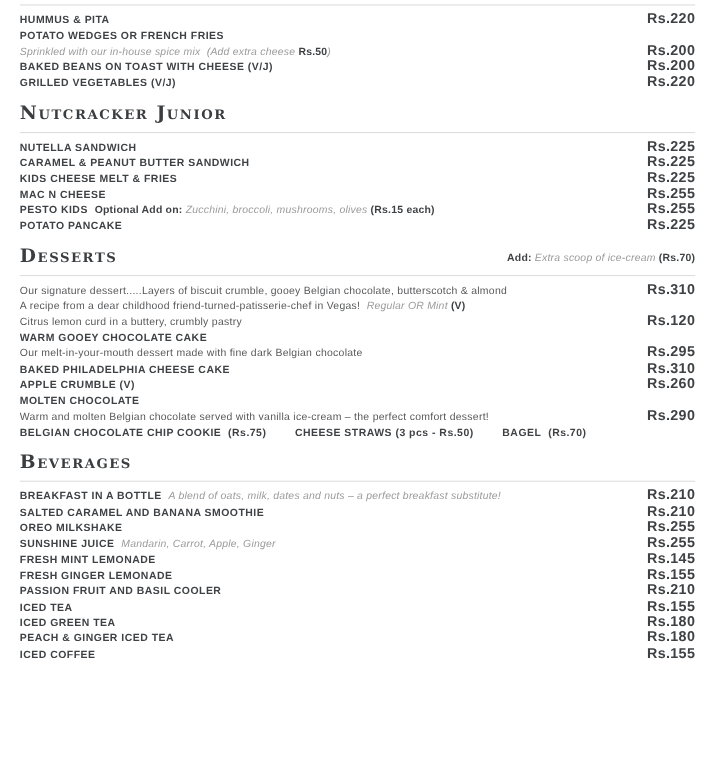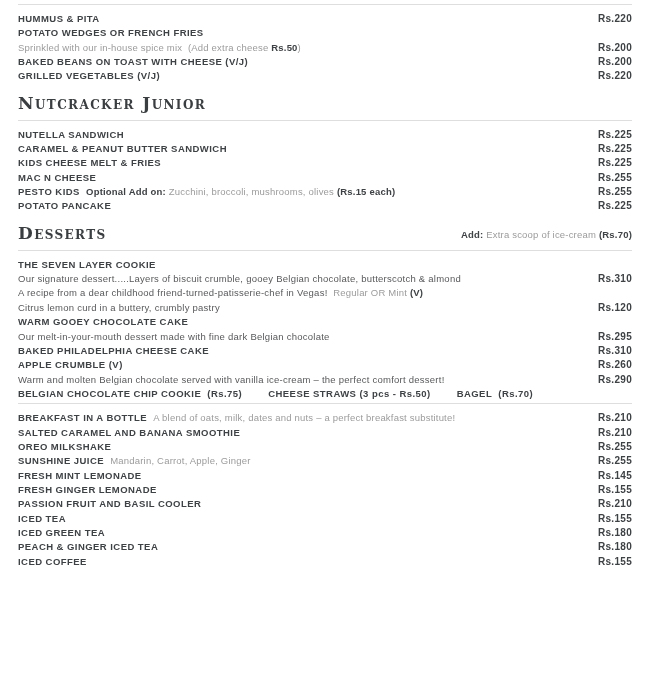--- a/index.html
+++ b/index.html
@@ -26,28 +26,28 @@
     color: #3b3e40;
   }
   .sec-note { line-height: 12px; padding-bottom: 1px; text-align: right; }
   hr.rule {
     border: 0; border-top: 1px solid #dedede;
     margin: 0 0 6px 0;
   }
   .row { display: flex; align-items: baseline; line-height: 12.35px; }
   .row-left { flex: 1; min-width: 0; white-space: nowrap; overflow: hidden; }
   .row-price {
-    font-weight: 700; font-size: 10px; color: #3f4245;
+    font-weight: 700; font-size: 13px; color: #3f4245;
     letter-spacing: 0.3px; margin-left: 8px; flex-shrink: 0;
   }
   .seg { font-size: 9.5px; }
   .s-name   { font-weight: 700; color: #3f4245; letter-spacing: 0.45px; }
   .s-bold   { font-weight: 700; color: #3f4245; letter-spacing: 0.2px; }
   .s-boldlabel { font-weight: 700; color: #3f4245; letter-spacing: 0.2px; }
-  .s-italic { color: #9b9b9b; letter-spacing: 0.2px; }
+  .s-italic { font-style: italic; color: #9b9b9b; letter-spacing: 0.2px; }
   .s-plain  { color: #58595b; letter-spacing: 0.25px; }
   .subheader-row {
     font-family: "DejaVu Serif", "Liberation Serif", serif;
     font-weight: 700; font-size: 12px; letter-spacing: 2.2px;
     color: #3f4245; line-height: 15px; padding: 5px 0 3px 0;
   }
   .seg.gap { margin-right: 26px; }
 </style>
 </head>
 <body>
@@ -106,23 +106,20 @@
           <div class="row-price">Rs.225</div>
         </div>
       </section>
       <section class="menu-section">
         <div class="sec-head">
           <h2 class="sec-title">Desserts</h2>
           <div class="sec-note"><span class="seg s-boldlabel">Add: </span><span class="seg s-italic">Extra scoop of ice-cream </span><span class="seg s-bold">(Rs.70)</span></div>
         </div>
         <hr class="rule">
         <div class="row">
-          <div class="row-left"><span class="seg s-name">THE SEVEN LAYER COOKIE</span></div>
-        </div>
-        <div class="row">
           <div class="row-left"><span class="seg s-plain">Our signature dessert.....Layers of biscuit crumble, gooey Belgian chocolate, butterscotch &amp; almond</span></div>
           <div class="row-price">Rs.310</div>
         </div>
         <div class="row">
           <div class="row-left"><span class="seg s-plain">A recipe from a dear childhood friend-turned-patisserie-chef in Vegas!&nbsp; </span><span class="seg s-italic">Regular OR Mint </span><span class="seg s-bold">(V)</span></div>
         </div>
         <div class="row">
           <div class="row-left"><span class="seg s-plain">Citrus lemon curd in a buttery, crumbly pastry</span></div>
           <div class="row-price">Rs.120</div>
         </div>
@@ -135,28 +132,34 @@
         </div>
         <div class="row">
           <div class="row-left"><span class="seg s-name">BAKED PHILADELPHIA CHEESE CAKE</span></div>
           <div class="row-price">Rs.310</div>
         </div>
         <div class="row">
           <div class="row-left"><span class="seg s-name">APPLE CRUMBLE (V)</span></div>
           <div class="row-price">Rs.260</div>
         </div>
         <div class="row">
+          <div class="row-left"><span class="seg s-name">MOLTEN CHOCOLATE</span></div>
+        </div>
+        <div class="row">
           <div class="row-left"><span class="seg s-plain">Warm and molten Belgian chocolate served with vanilla ice-cream – the perfect comfort dessert!</span></div>
           <div class="row-price">Rs.290</div>
         </div>
         <div class="row">
           <div class="row-left"><span class="seg s-name gap">BELGIAN CHOCOLATE CHIP COOKIE&nbsp; (Rs.75)</span><span class="seg s-name gap">CHEESE STRAWS (3 pcs - Rs.50)</span><span class="seg s-name">BAGEL&nbsp; (Rs.70)</span></div>
         </div>
       </section>
       <section class="menu-section">
+        <div class="sec-head">
+          <h2 class="sec-title">Beverages</h2>
+        </div>
         <hr class="rule">
         <div class="row">
           <div class="row-left"><span class="seg s-name">BREAKFAST IN A BOTTLE&nbsp; </span><span class="seg s-italic">A blend of oats, milk, dates and nuts – a perfect breakfast substitute!</span></div>
           <div class="row-price">Rs.210</div>
         </div>
         <div class="row">
           <div class="row-left"><span class="seg s-name">SALTED CARAMEL AND BANANA SMOOTHIE</span></div>
           <div class="row-price">Rs.210</div>
         </div>
         <div class="row">

